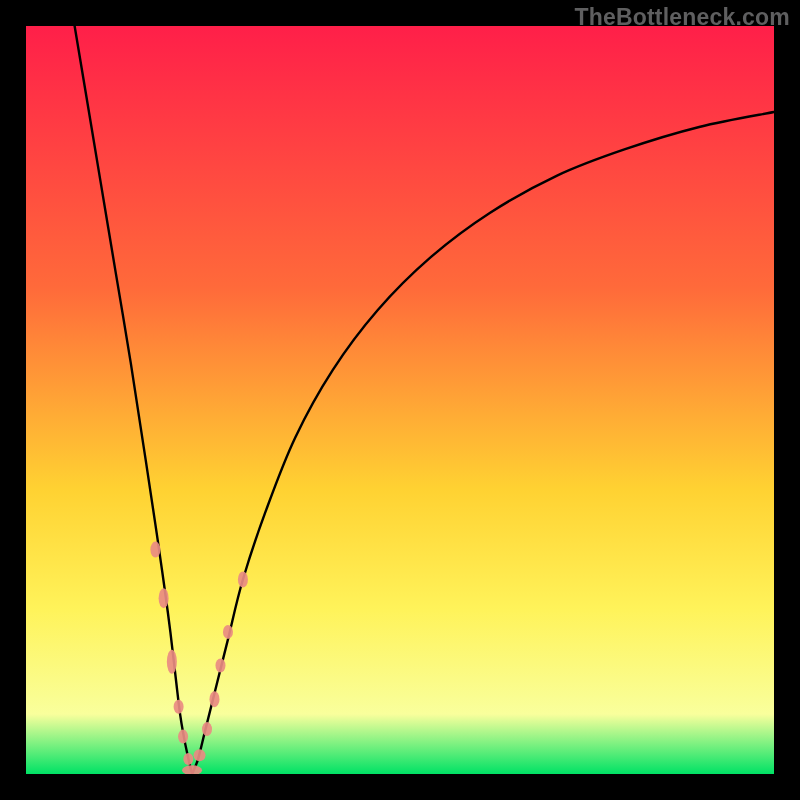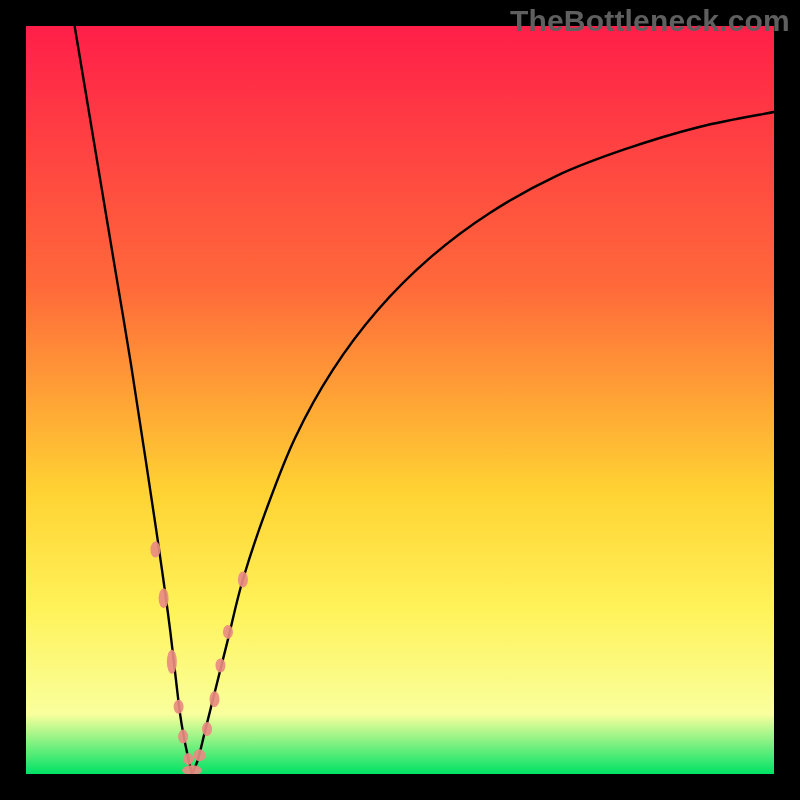--- a/index.html
+++ b/index.html
@@ -29,21 +29,21 @@
   .gradient {
     position: absolute;
     top: 0; left: 0;
     width: 100%;
     height: 100%;
   }
   .watermark {
     position: absolute;
     top: 4px;
     right: 10px;
-    font-size: 30px;
+    font-size: 23px;
     font-weight: 600;
     color: #5f5f60;
     letter-spacing: 0.2px;
     text-align: center;
   }
   svg {
     position: absolute;
     top: 0; left: 0;
   }
 </style>

